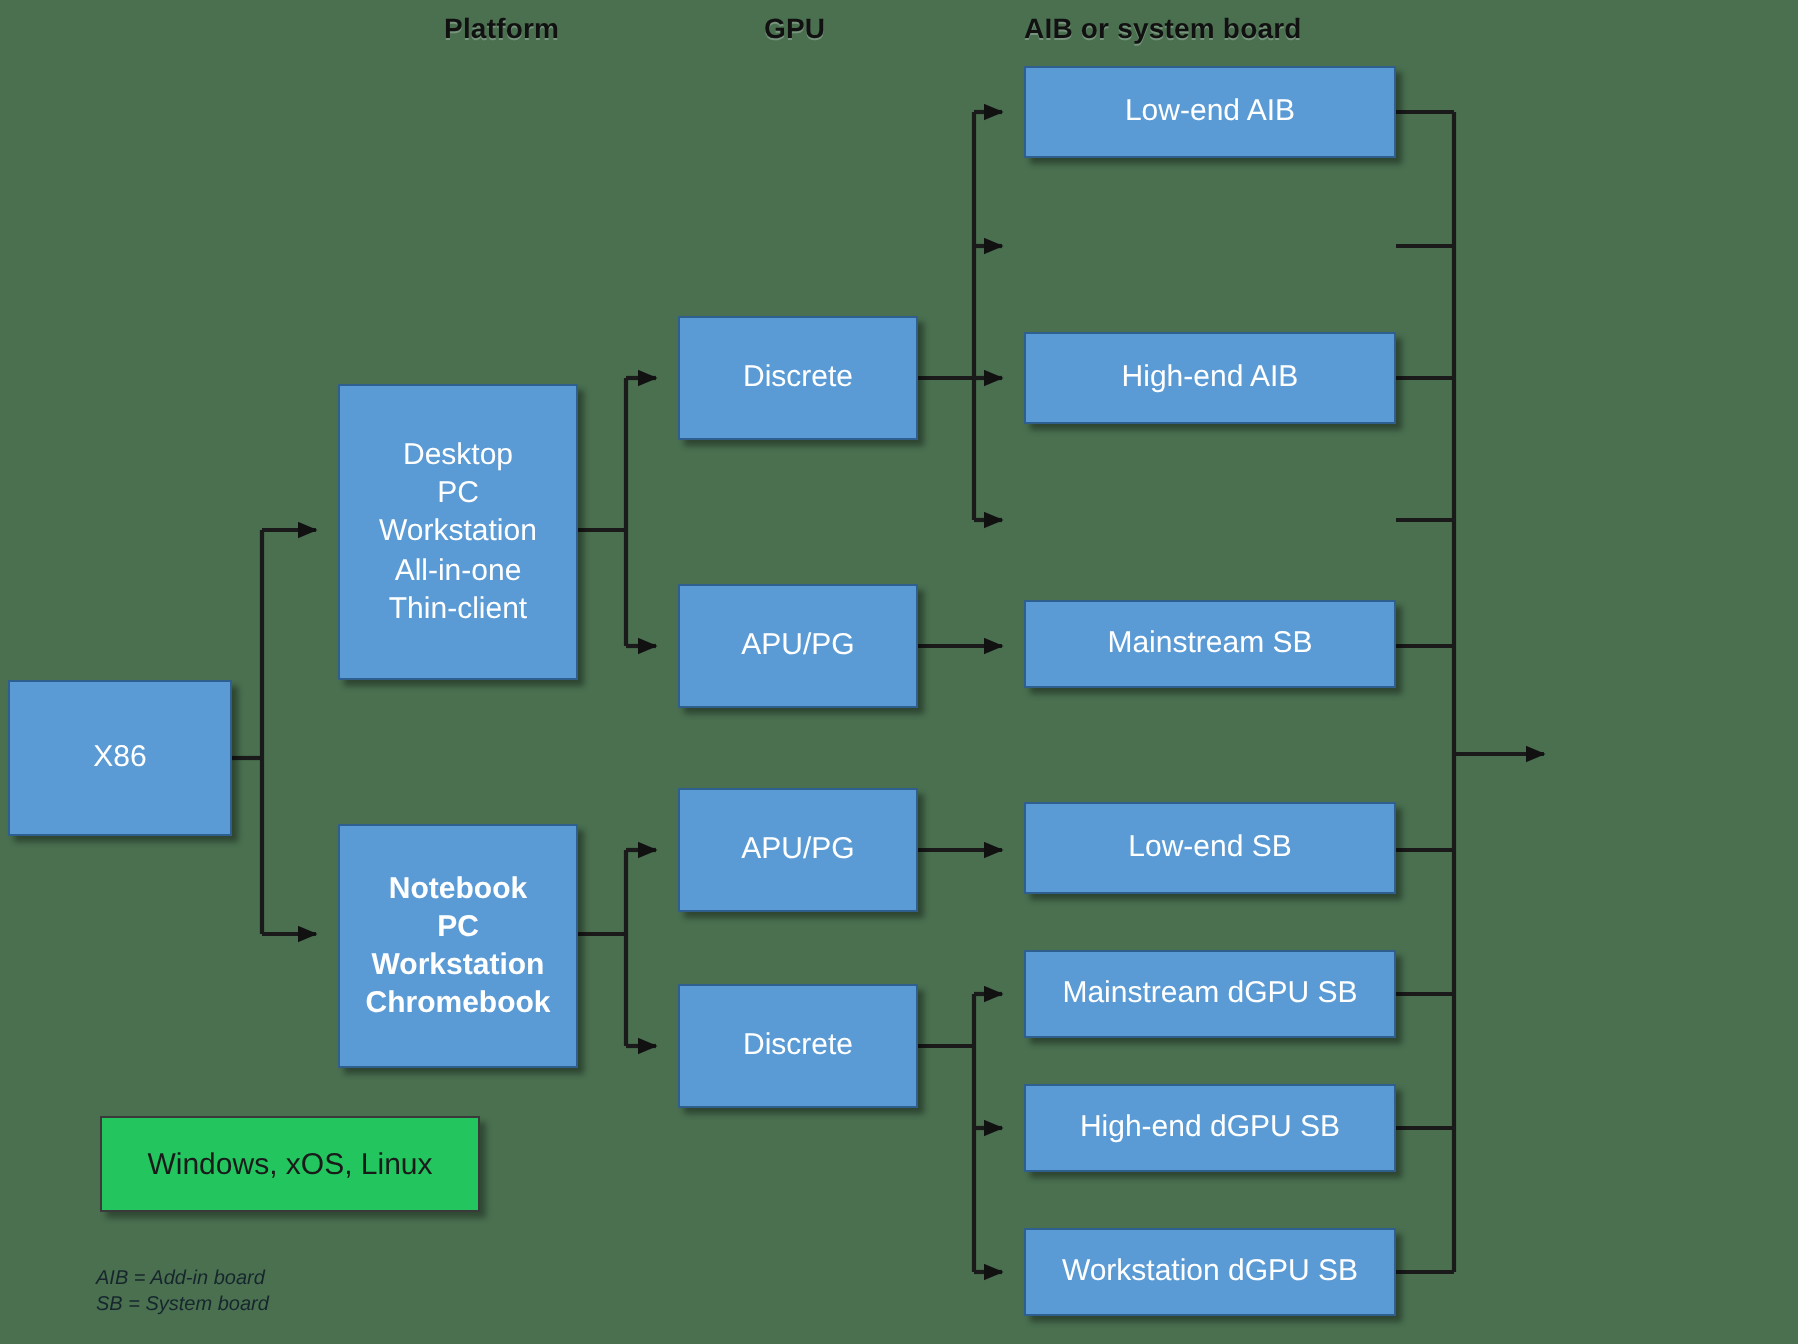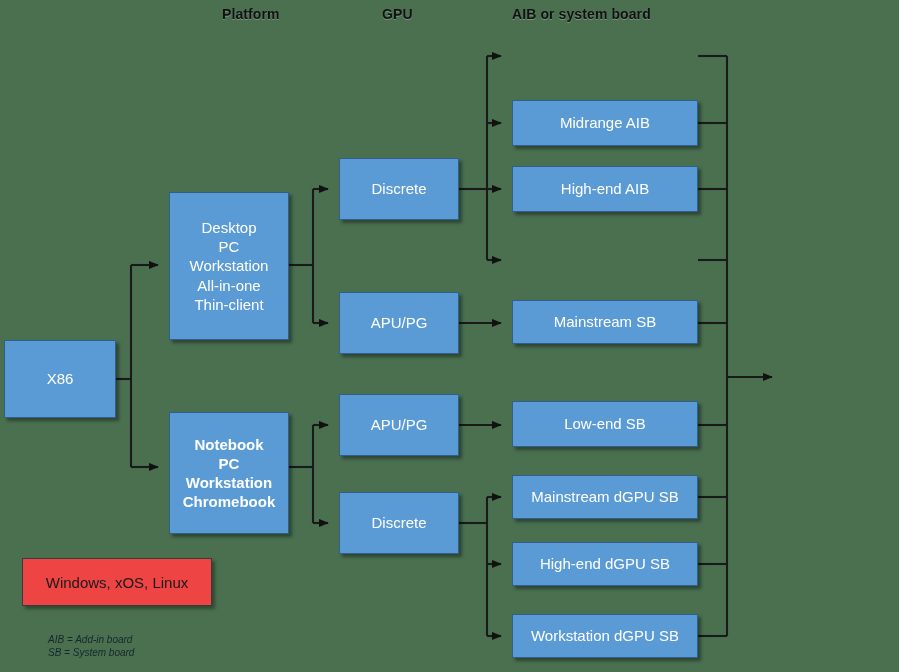--- a/index.html
+++ b/index.html
@@ -41,26 +41,27 @@
   .node .lines span{display:block;}
 
   .node.oval{
     border-radius:46px/42px;
     font-size:15px;
   }
 
   .legend-box{
     position:absolute;
     box-sizing:border-box;
-    background:#ef4444;
+    background:#22c55e;
     border:1.5px solid #3a3a3a;
     color:#1a1a1a;
     font-size:15px;
     display:flex;align-items:center;justify-content:center;
     box-shadow:3px 3px 3px rgba(0,0,0,.35);
+    margin-left:28px;
   }
 
   .legend-note{
     position:absolute;
     color:#12202a;
     font-size:10px;
     line-height:1.25;
     white-space:pre-line;
     opacity:.92;
     font-style:italic;
@@ -166,24 +167,24 @@
   </div>
 
   <div class="node" style="left:339px;top:394px;width:120px;height:62px;">
     <span class="lines">APU/PG</span>
   </div>
 
   <div class="node" style="left:339px;top:492px;width:120px;height:62px;">
     <span class="lines">Discrete</span>
   </div>
 
-
-  <div class="node" style="left:512px;top:100px;width:186px;height:46px;">
-    <span class="lines">Midrange AIB</span>
-  </div>
+  <div class="node" style="left:512px;top:33px;width:186px;height:46px;">
+    <span class="lines">Low-end AIB</span>
+  </div>
+
 
   <div class="node" style="left:512px;top:166px;width:186px;height:46px;">
     <span class="lines">High-end AIB</span>
   </div>
 
 
   <div class="node" style="left:512px;top:300px;width:186px;height:44px;">
     <span class="lines">Mainstream SB</span>
   </div>
 

